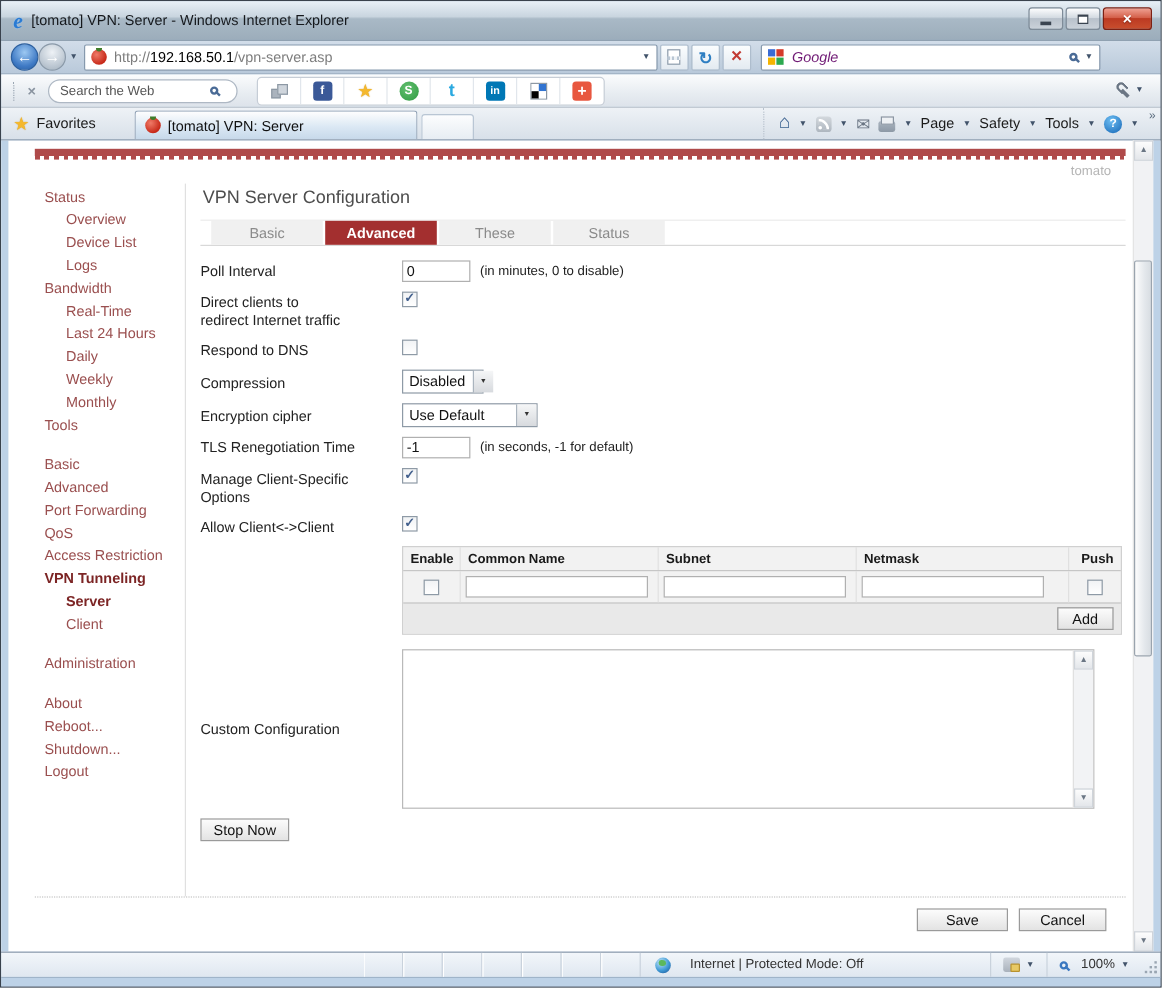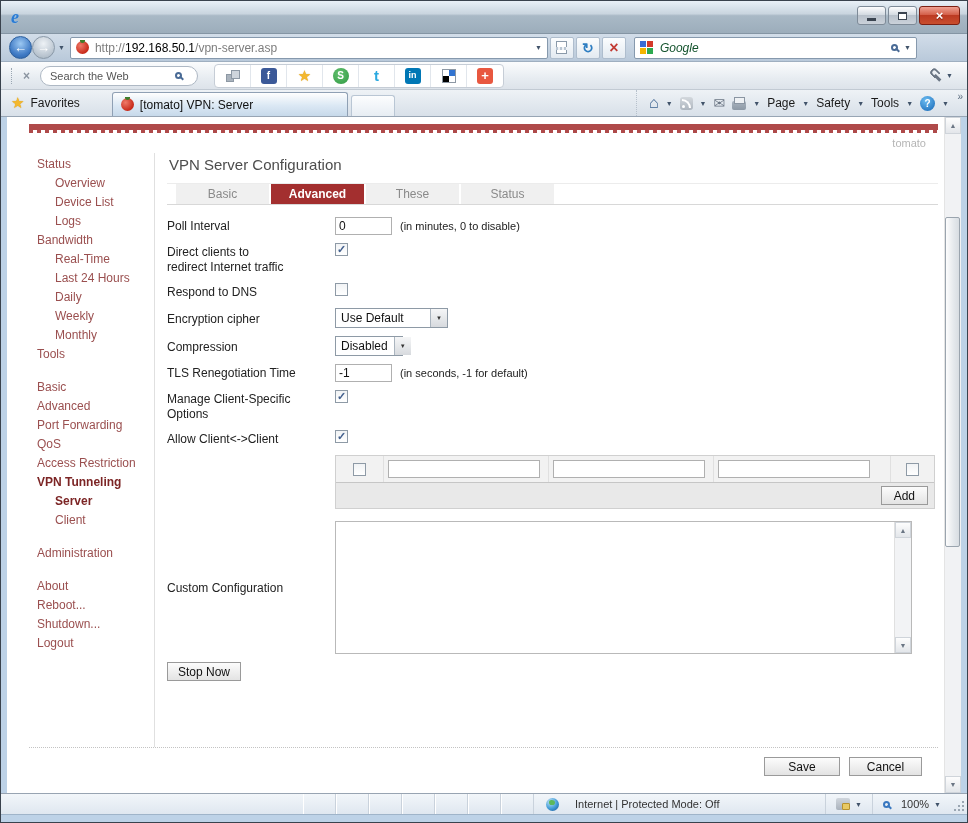--- a/index.html
+++ b/index.html
@@ -46,21 +46,21 @@
   .compat-glyph { width:11px; height:13px; border:1px solid #8a9aaa; background:linear-gradient(180deg,#fff 60%, #fff 60%),#fff; position:relative; }
   .compat-glyph::after { content:""; position:absolute; left:-1px; right:-1px; bottom:3px; height:3px;
     background:repeating-linear-gradient(90deg,#b9c6d3 0 2px,#eef2f6 2px 4px); }
   .refresh-glyph { color:#2e7ec2; font-size:14px; font-weight:bold; line-height:1; }
   .stop-glyph { color:#c23b34; font-size:16px; font-weight:bold; line-height:1; }
   .search-field { width:283px; height:22px; margin-left:8px; background:#fff; border:1px solid #8699ad; border-radius:2px; display:flex; align-items:center; padding:0 5px; }
   .google-logo { width:13px; height:13px; flex:none; display:grid; grid-template-columns:1fr 1fr; grid-template-rows:1fr 1fr; gap:1px; }
   .google-logo i { display:block; }
   .google-logo i:nth-child(1){background:#3a6cd4;} .google-logo i:nth-child(2){background:#d43a2a;}
   .google-logo i:nth-child(3){background:#f4b400;} .google-logo i:nth-child(4){background:#2ca94f;}
-  .search-text { flex:1; margin-left:7px; font-style:italic; color:#14532d; }
+  .search-text { flex:1; margin-left:7px; font-style:italic; color:#701a75; }
   .mag { width:7px; height:7px; border:2px solid #4a6b96; border-radius:50%; position:relative; flex:none; margin-right:6px; }
   .mag::after { content:""; position:absolute; width:5px; height:2px; background:#4a6b96; transform:rotate(45deg); right:-4px; bottom:-2px; }
 
   
   .toolbar { height:28px; flex:none; display:flex; align-items:center; padding:0 10px;
     background:linear-gradient(180deg,#fbfcfd,#e7ecf1 60%,#dde3ea); border-bottom:1px solid #c2cad3; }
   .grip-v { width:2px; height:16px; border-left:1px dotted #9aa6b2; margin-right:4px; }
   .tb-close { color:#8a94a0; font-size:12px; font-weight:bold; margin:0 10px 0 6px; }
   .searchweb { width:158px; height:20px; border:1px solid #aeb8c4; border-radius:10px; background:#fff; display:flex; align-items:center; padding:0 9px; color:#555; font-size:11px; }
   .searchweb .sw-text { flex:1; }
@@ -196,20 +196,21 @@
   .resize-grip i:nth-child(5){ right:0; bottom:8px; } .resize-grip i:nth-child(6){ right:4px; bottom:4px; }
   .bottomframe { flex:1; background:#bdd2e7; border-top:1px solid #9fb4c9; }
 </style>
 </head>
 <body>
 
 <div class="window">
 
   <div class="titlebar">
     <span class="ie-logo">e</span>
+    <span class="title-text">[tomato] VPN: Server - Windows Internet Explorer</span>
     <div class="win-buttons">
       <div class="wbtn">
           <span class="min-glyph"></span>
         </div>
       <div class="wbtn">
           <span class="restore-glyph"></span>
         </div>
       <div class="wbtn close">
           <span>×</span>
         </div>
@@ -389,39 +390,39 @@
           <div class="frow">
             <div class="flabel">Respond to DNS</div>
             <div class="fctrl">
                 <span class="cb">
                   <span class="mark"></span>
                 </span>
               </div>
           </div>
 
           <div class="frow center">
+            <div class="flabel">Compression</div>
+            <div class="fctrl">
+              <span class="select sel-comp">
+                <span class="sel-text">Disabled</span>
+                <span class="sel-arrow">▼</span>
+              </span>
+            </div>
+          </div>
+
+          <div class="frow center">
             <div class="flabel">Encryption cipher</div>
             <div class="fctrl">
               <span class="select sel-cipher">
                 <span class="sel-text">Use Default</span>
                 <span class="sel-arrow">▼</span>
               </span>
             </div>
           </div>
 
-          <div class="frow center">
-            <div class="flabel">Compression</div>
-            <div class="fctrl">
-              <span class="select sel-comp">
-                <span class="sel-text">Disabled</span>
-                <span class="sel-arrow">▼</span>
-              </span>
-            </div>
-          </div>
-
           <div class="frow">
             <div class="flabel">TLS Renegotiation Time</div>
             <div class="fctrl">
               <input class="txt" value="-1" style="">
               <span class="note">(in seconds, -1 for default)</span>
             </div>
           </div>
 
           <div class="frow">
             <div class="flabel">Manage Client-Specific
@@ -437,20 +438,27 @@
             <div class="flabel">Allow Client&lt;-&gt;Client</div>
             <div class="fctrl">
                 <span class="cb">
                   <span class="mark">✓</span>
                 </span>
               </div>
           </div>
 
 
           <div class="ctable">
+            <div class="trow thead">
+              <div class="th c-en">Enable</div>
+              <div class="th c-cn">Common Name</div>
+              <div class="th c-sub">Subnet</div>
+              <div class="th c-net">Netmask</div>
+              <div class="th c-push">Push</div>
+            </div>
             <div class="trow">
               <div class="tc c-en">
                   <span class="cb">
                     <span class="mark"></span>
                   </span>
                 </div>
               <div class="tc c-cn">
                   <input class="txt wide" value="" style="">
                 </div>
               <div class="tc c-sub">

